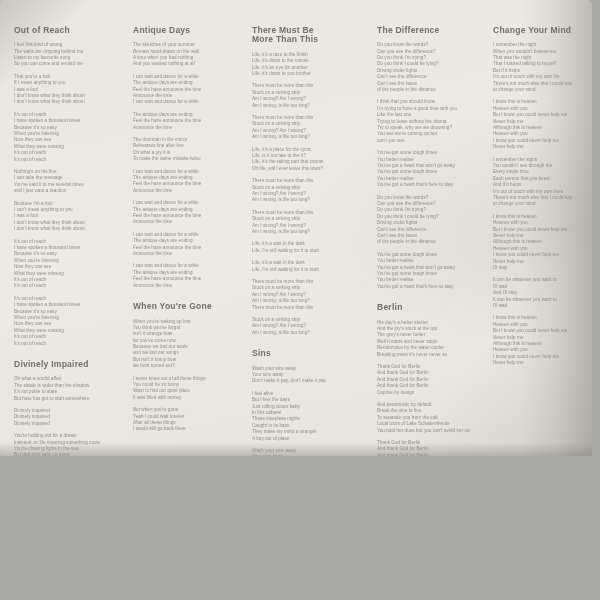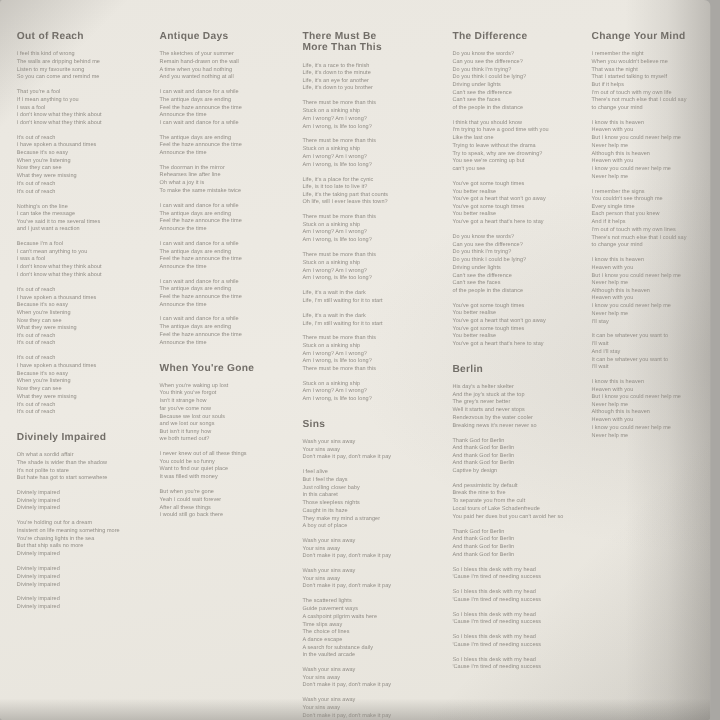--- a/index.html
+++ b/index.html
@@ -4,21 +4,21 @@
 <style>
   html, body {
     margin: 0; padding: 0;
     width: 600px; height: 600px;
     background: #a9a7a3;
     overflow: hidden;
     font-family: "Liberation Sans", sans-serif;
   }
   .paper {
     position: absolute; top: 0; left: 0;
-    width: 592px; height: 600px;
+    width: 592px; height: 456px;
     border-radius: 2px 5px 2px 2px;
     background:
       linear-gradient(135deg, rgba(125,122,117,0.30) 0%, rgba(125,122,117,0) 9%),
       linear-gradient(315deg, rgba(125,122,117,0.22) 0%, rgba(125,122,117,0) 20%),
       linear-gradient(to right, rgba(0,0,0,0) 88%, rgba(136,133,128,0.16) 94%, rgba(115,112,108,0.38) 100%),
       linear-gradient(to bottom, rgba(0,0,0,0) 97%, rgba(105,103,99,0.35) 100%),
       radial-gradient(90% 45% at 103% 50%, rgba(130,127,122,0.16), rgba(130,127,122,0) 60%),
       linear-gradient(170deg, #eae7e0 0%, #edeae3 50%, #e7e4dc 100%);
     overflow: hidden;
   }

